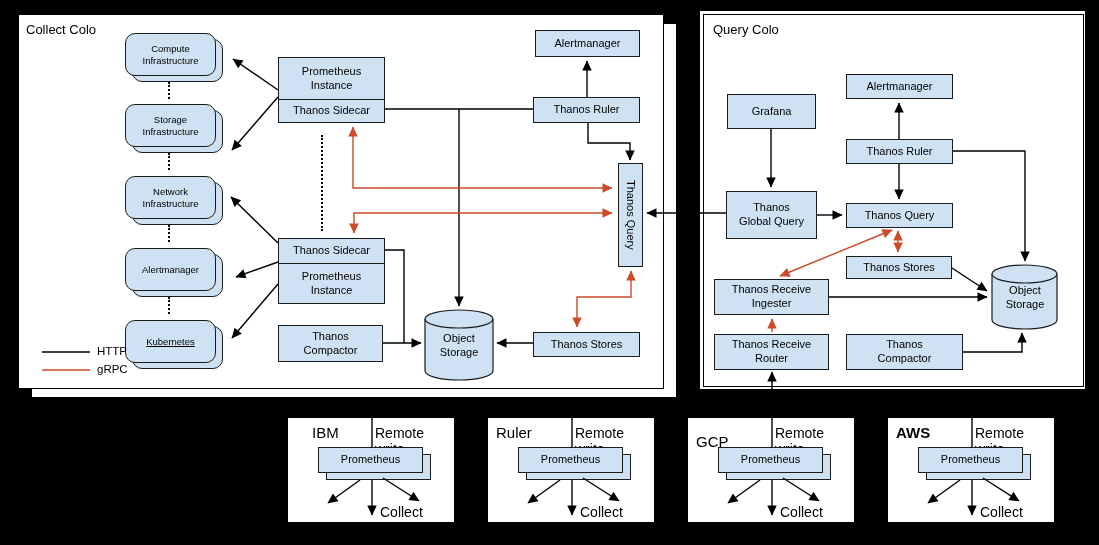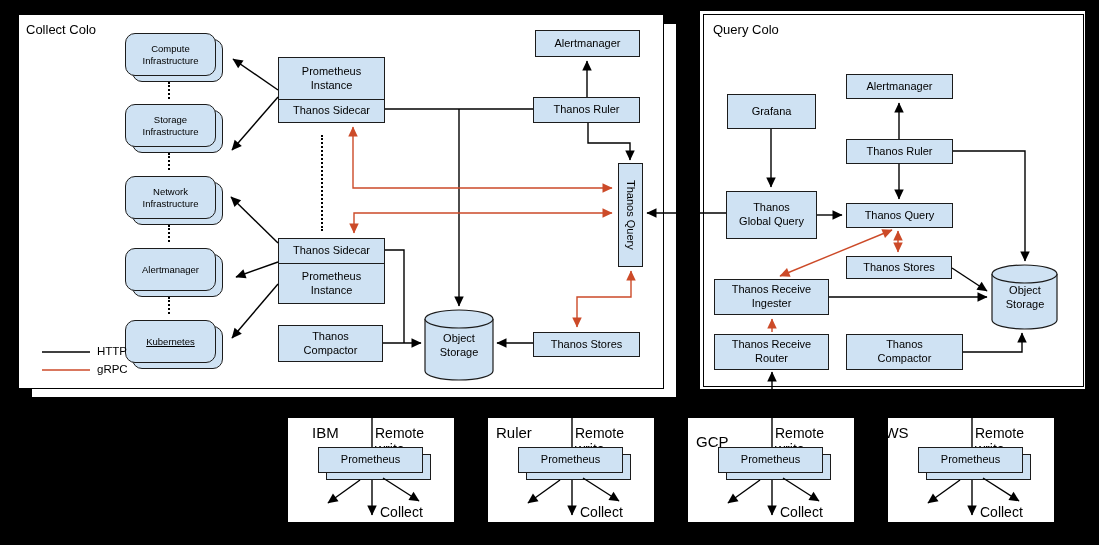--- a/index.html
+++ b/index.html
@@ -122,21 +122,21 @@
 <div class="stackback lvl2" style="left:526px;top:454px;width:105px;height:26px;"></div>
 <div class="node lvl2" style="left:518px;top:447px;width:105px;height:26px;">Prometheus</div>
 <div class="small lvl2" style="left:580px;top:504px;width:60px;">Collect metrics</div>
 
 <div class="pname lvl2" style="left:696px;top:433px;">GCP</div>
 <div class="small lvl2" style="left:775px;top:425px;width:60px;">Remote write</div>
 <div class="stackback lvl2" style="left:726px;top:454px;width:105px;height:26px;"></div>
 <div class="node lvl2" style="left:718px;top:447px;width:105px;height:26px;">Prometheus</div>
 <div class="small lvl2" style="left:780px;top:504px;width:60px;">Collect metrics</div>
 
-<div class="pname lvl2" style="left:875px;top:424px;">AWS</div>
+<div class="pname lvl2" style="left:896px;top:424px;font-weight:bold;">AWS</div>
 <div class="small lvl2" style="left:975px;top:425px;width:60px;">Remote write</div>
 <div class="stackback lvl2" style="left:926px;top:454px;width:105px;height:26px;"></div>
 <div class="node lvl2" style="left:918px;top:447px;width:105px;height:26px;">Prometheus</div>
 <div class="small lvl2" style="left:980px;top:504px;width:60px;">Collect metrics</div>
 
 <svg class="overlay" width="1099" height="545" viewBox="0 0 1099 545">
   <defs>
     <marker id="mB" viewBox="0 0 10 10" refX="8.5" refY="5" markerWidth="8.5" markerHeight="8.5" orient="auto-start-reverse">
       <path d="M0.5,1 L9,5 L0.5,9 Z" style="fill:var(--http-line)"></path>
     </marker>

